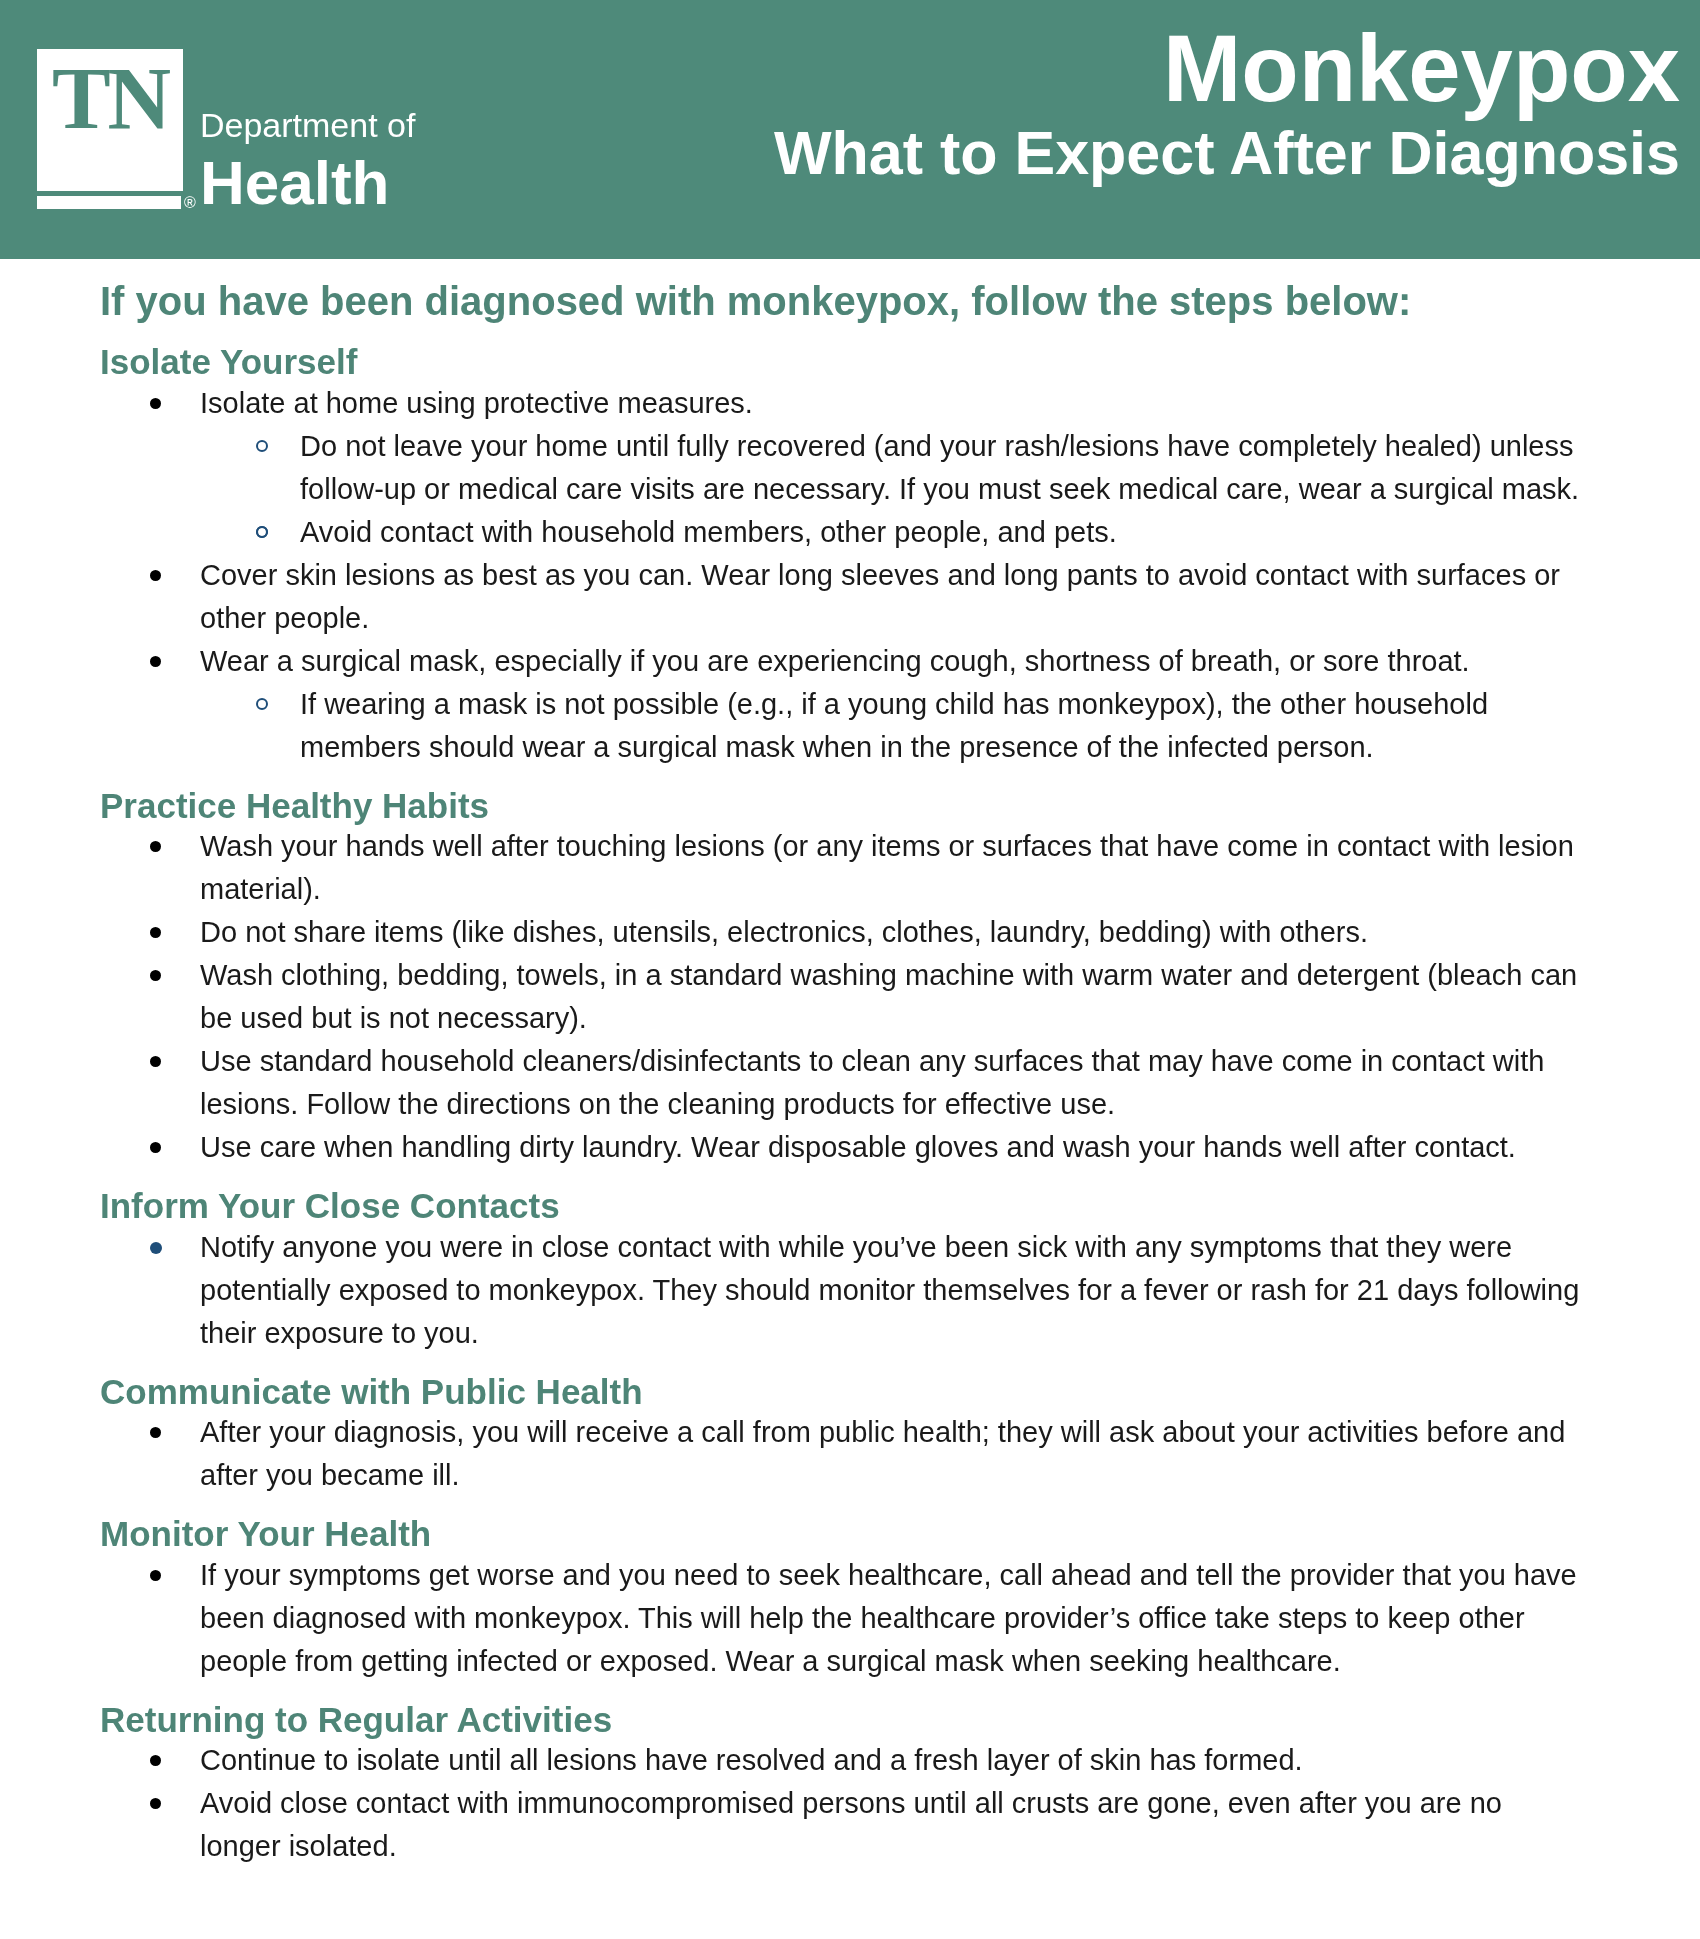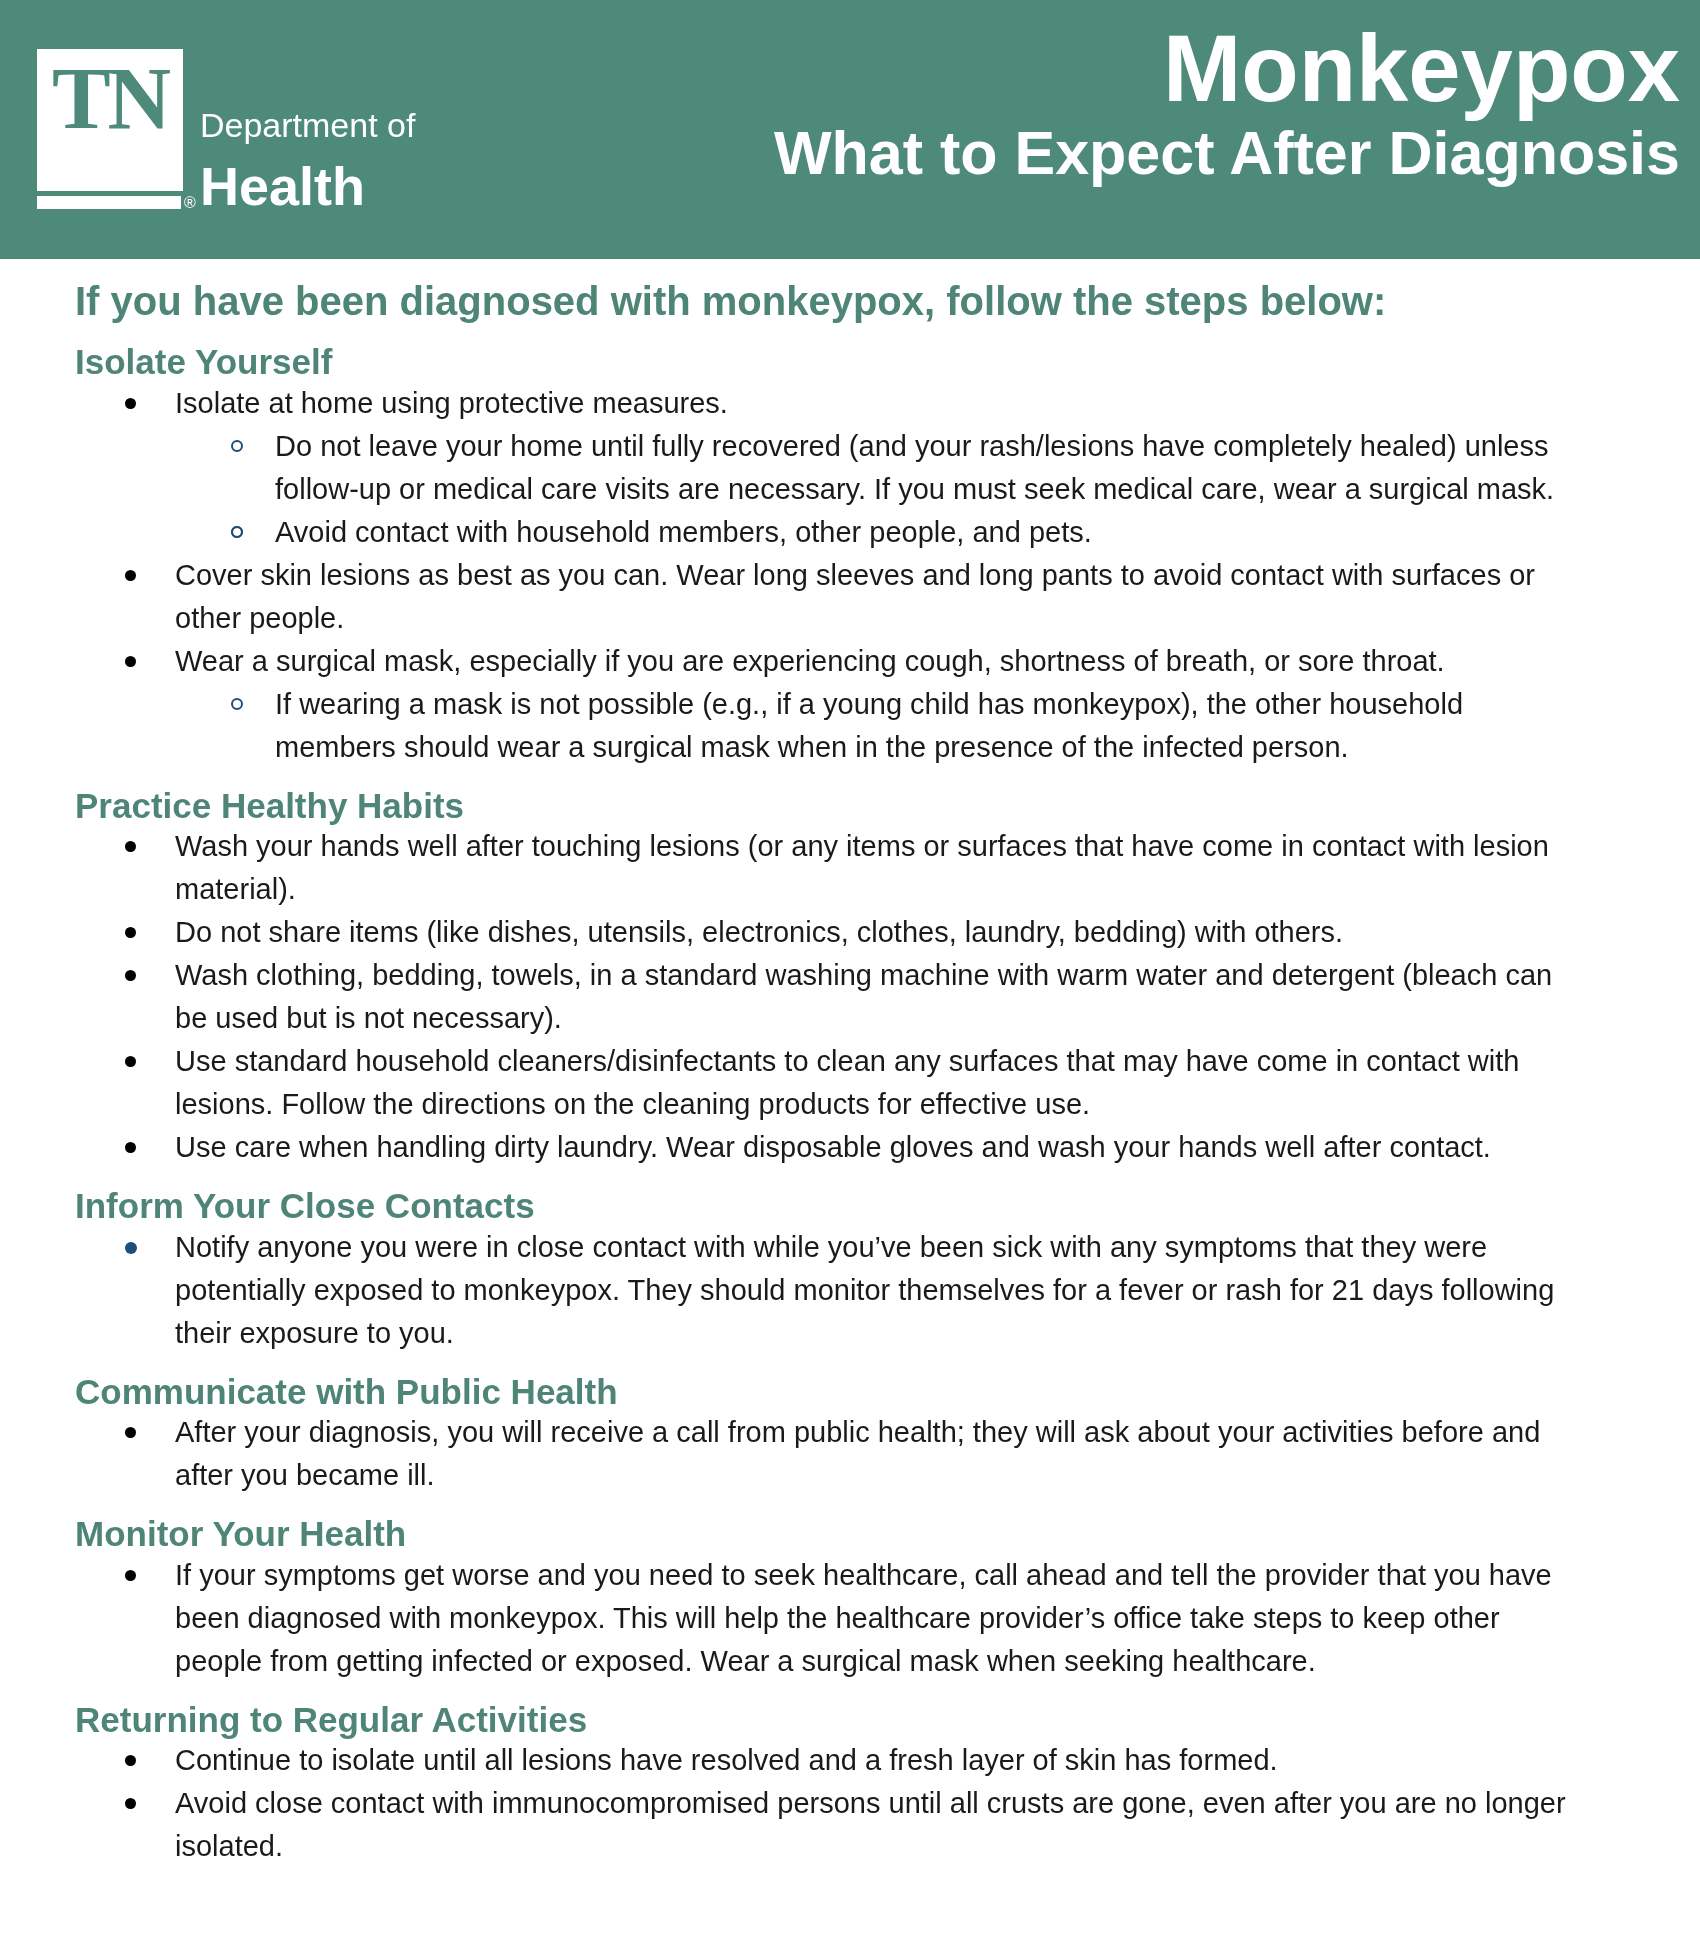--- a/index.html
+++ b/index.html
@@ -20,27 +20,27 @@
   }
   .tn-monogram {
     font-family:"Liberation Serif","DejaVu Serif",serif;
     font-weight:700; font-size:88px; letter-spacing:-3px;
     color:var(--teal,#4e8a7a); line-height:1; padding-top:6px;
   }
   .logo-bar { position:absolute; left:37px; top:196px; width:144px; height:13px; background:#ffffff; }
   .reg-mark { position:absolute; left:184px; top:194px; font-size:16px; color:#ffffff; }
   .dept { position:absolute; left:200px; top:106px; color:#ffffff; }
   .dept-of { font-size:34px; font-weight:400; line-height:1.15; }
-  .dept-name { font-size:54px; font-weight:700; line-height:1.05; margin-top:13px; }
+  .dept-name { font-size:62px; font-weight:700; line-height:1.05; margin-top:5px; }
   
   .titles { position:absolute; top:8px; right:20px; text-align:right; color:#ffffff;margin-top:8px; }
   .doc-title { margin:0; font-size:94px; font-weight:700; line-height:1.12; }
   .doc-subtitle { margin:0; font-size:61px; font-weight:700; line-height:1.08; margin-top:0px; }
 
-  main { padding:18px 110px 0 75px; }
+  main { padding:18px 110px 0 100px; }
   .intro-heading {
     margin:0; font-size:40px; font-weight:700; line-height:1.2;
     color:var(--heading,#4e8577);
   }
   .section { margin-top:18px; }
   .section-heading {
     margin:0; font-size:35px; font-weight:700; line-height:1.1;
     color:var(--heading,#4e8577);
   }
   .item { position:relative; font-size:29px; line-height:43px; color:#1a1a1a; }

